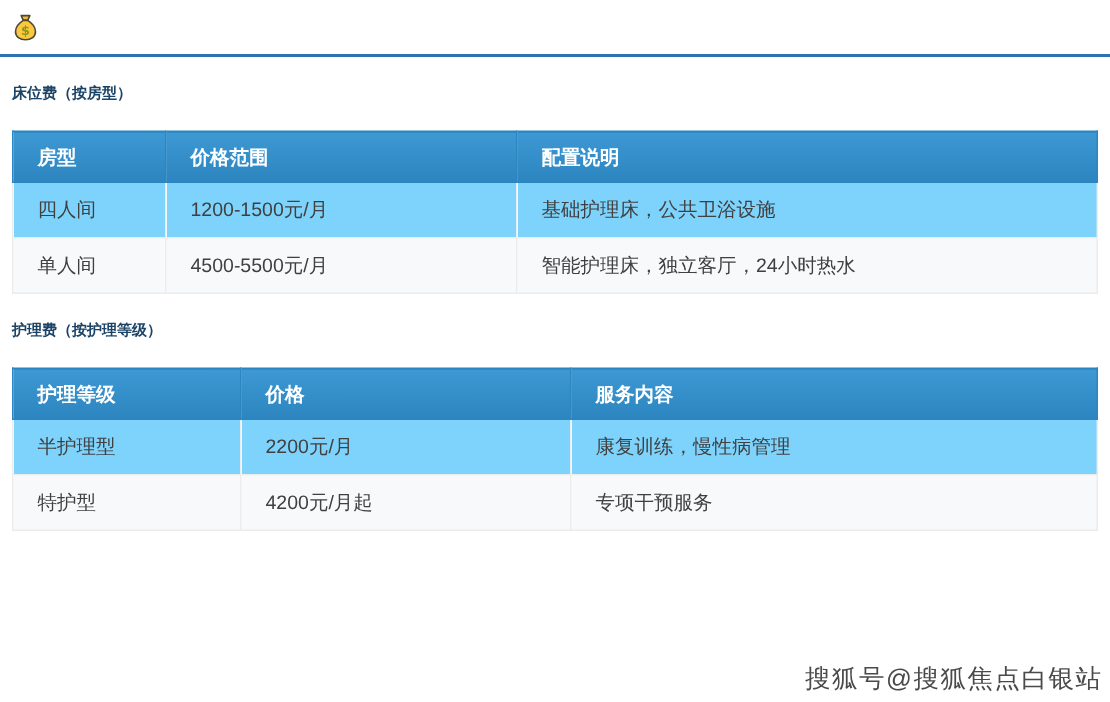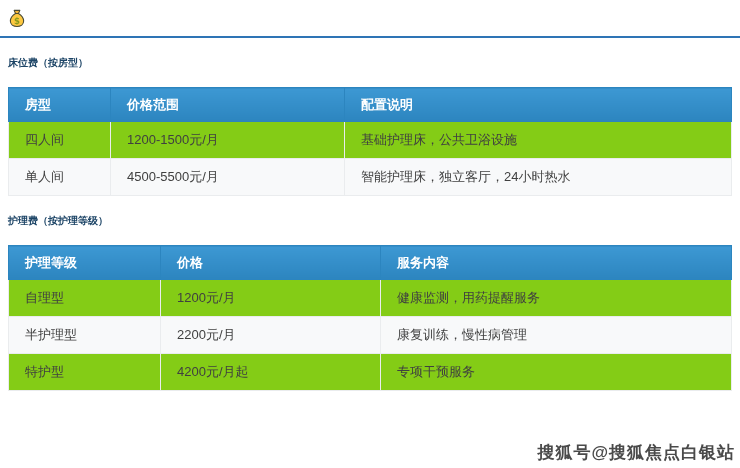--- a/index.html
+++ b/index.html
@@ -52,34 +52,34 @@
     height: 33px;
     border: 1px solid #2c85bf;
     margin-left: 37px;
   }
   table.fee-table td {
     font-size: 13px;
     color: #404040;
     padding: 0 16px;
     height: 36px;
     border: 1px solid #eaecee;
-    background: #84cc16;
+    background: #7dd3fc;
     white-space: nowrap;
     overflow: hidden;
   }
   table.fee-table tbody tr:nth-child(even) td { background: #f8f9fa; }
   td.price { color: #e8473a; font-weight: normal; font-size: 14px; }
 
   .t1 .c1 { width: 102px; } .t1 .c2 { width: 234px; }
   .t2 .c1 { width: 152px; } .t2 .c2 { width: 220px; }
 
   .watermark {
     position: absolute;
     right: 5px; bottom: 4px;
-    font-size: 17px; font-weight: bold;
+    font-size: 17px; font-weight: normal;
     color: #4a4a4a;
     letter-spacing: 1px;
     text-shadow:
       -1px -1px 0 #fff, 1px -1px 0 #fff,
       -1px  1px 0 #fff, 1px  1px 0 #fff,
        0   -1px 0 #fff, 0    1px 0 #fff,
       -1px  0   0 #fff, 1px  0   0 #fff;
   }
 </style>
 </head>
@@ -138,25 +138,20 @@
       </colgroup>
     <thead>
       <tr>
         <th>护理等级</th>
         <th>价格</th>
         <th>服务内容</th>
       </tr>
     </thead>
     <tbody>
       <tr>
-        <td>自理型</td>
-        <td class="price">1200元/月</td>
-        <td>健康监测，用药提醒服务</td>
-      </tr>
-      <tr>
         <td>半护理型</td>
         <td class="price">2200元/月</td>
         <td>康复训练，慢性病管理</td>
       </tr>
       <tr>
         <td>特护型</td>
         <td class="price">4200元/月起</td>
         <td>专项干预服务</td>
       </tr>
     </tbody>

